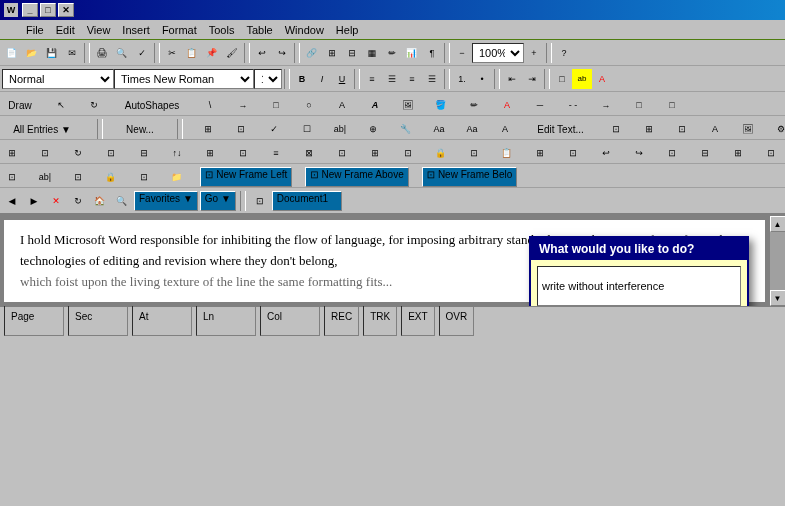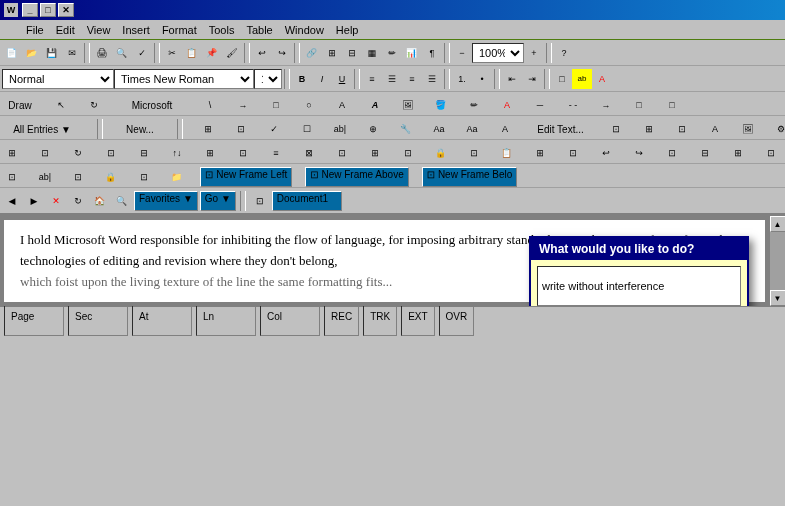--- a/index.html
+++ b/index.html
@@ -394,21 +394,21 @@
     <div class="toolbar-separator"></div>
     <div class="tiny-btn">□</div>
     <div class="tiny-btn" style="background:#ffff00;font-size:8px;">ab</div>
     <div class="tiny-btn" style="color:red;">A</div>
   </div>
 
   <div class="toolbar-row-dense">
     <span class="tiny-btn" style="width:36px;font-size:10px;">Draw</span>
     <div class="tiny-btn">↖</div>
     <div class="tiny-btn">↻</div>
-    <span class="tiny-btn" style="width:70px;font-size:10px;">Microsoft</span>
+    <span class="tiny-btn" style="width:70px;font-size:10px;">AutoShapes</span>
     <div class="tiny-btn">\</div>
     <div class="tiny-btn">→</div>
     <div class="tiny-btn">□</div>
     <div class="tiny-btn">○</div>
     <div class="tiny-btn">A</div>
     <div class="tiny-btn" style="font-style:italic;font-weight:bold;">A</div>
     <div class="tiny-btn">🖼</div>
     <div class="tiny-btn">🪣</div>
     <div class="tiny-btn">✏</div>
     <div class="tiny-btn" style="color:red;">A</div>

